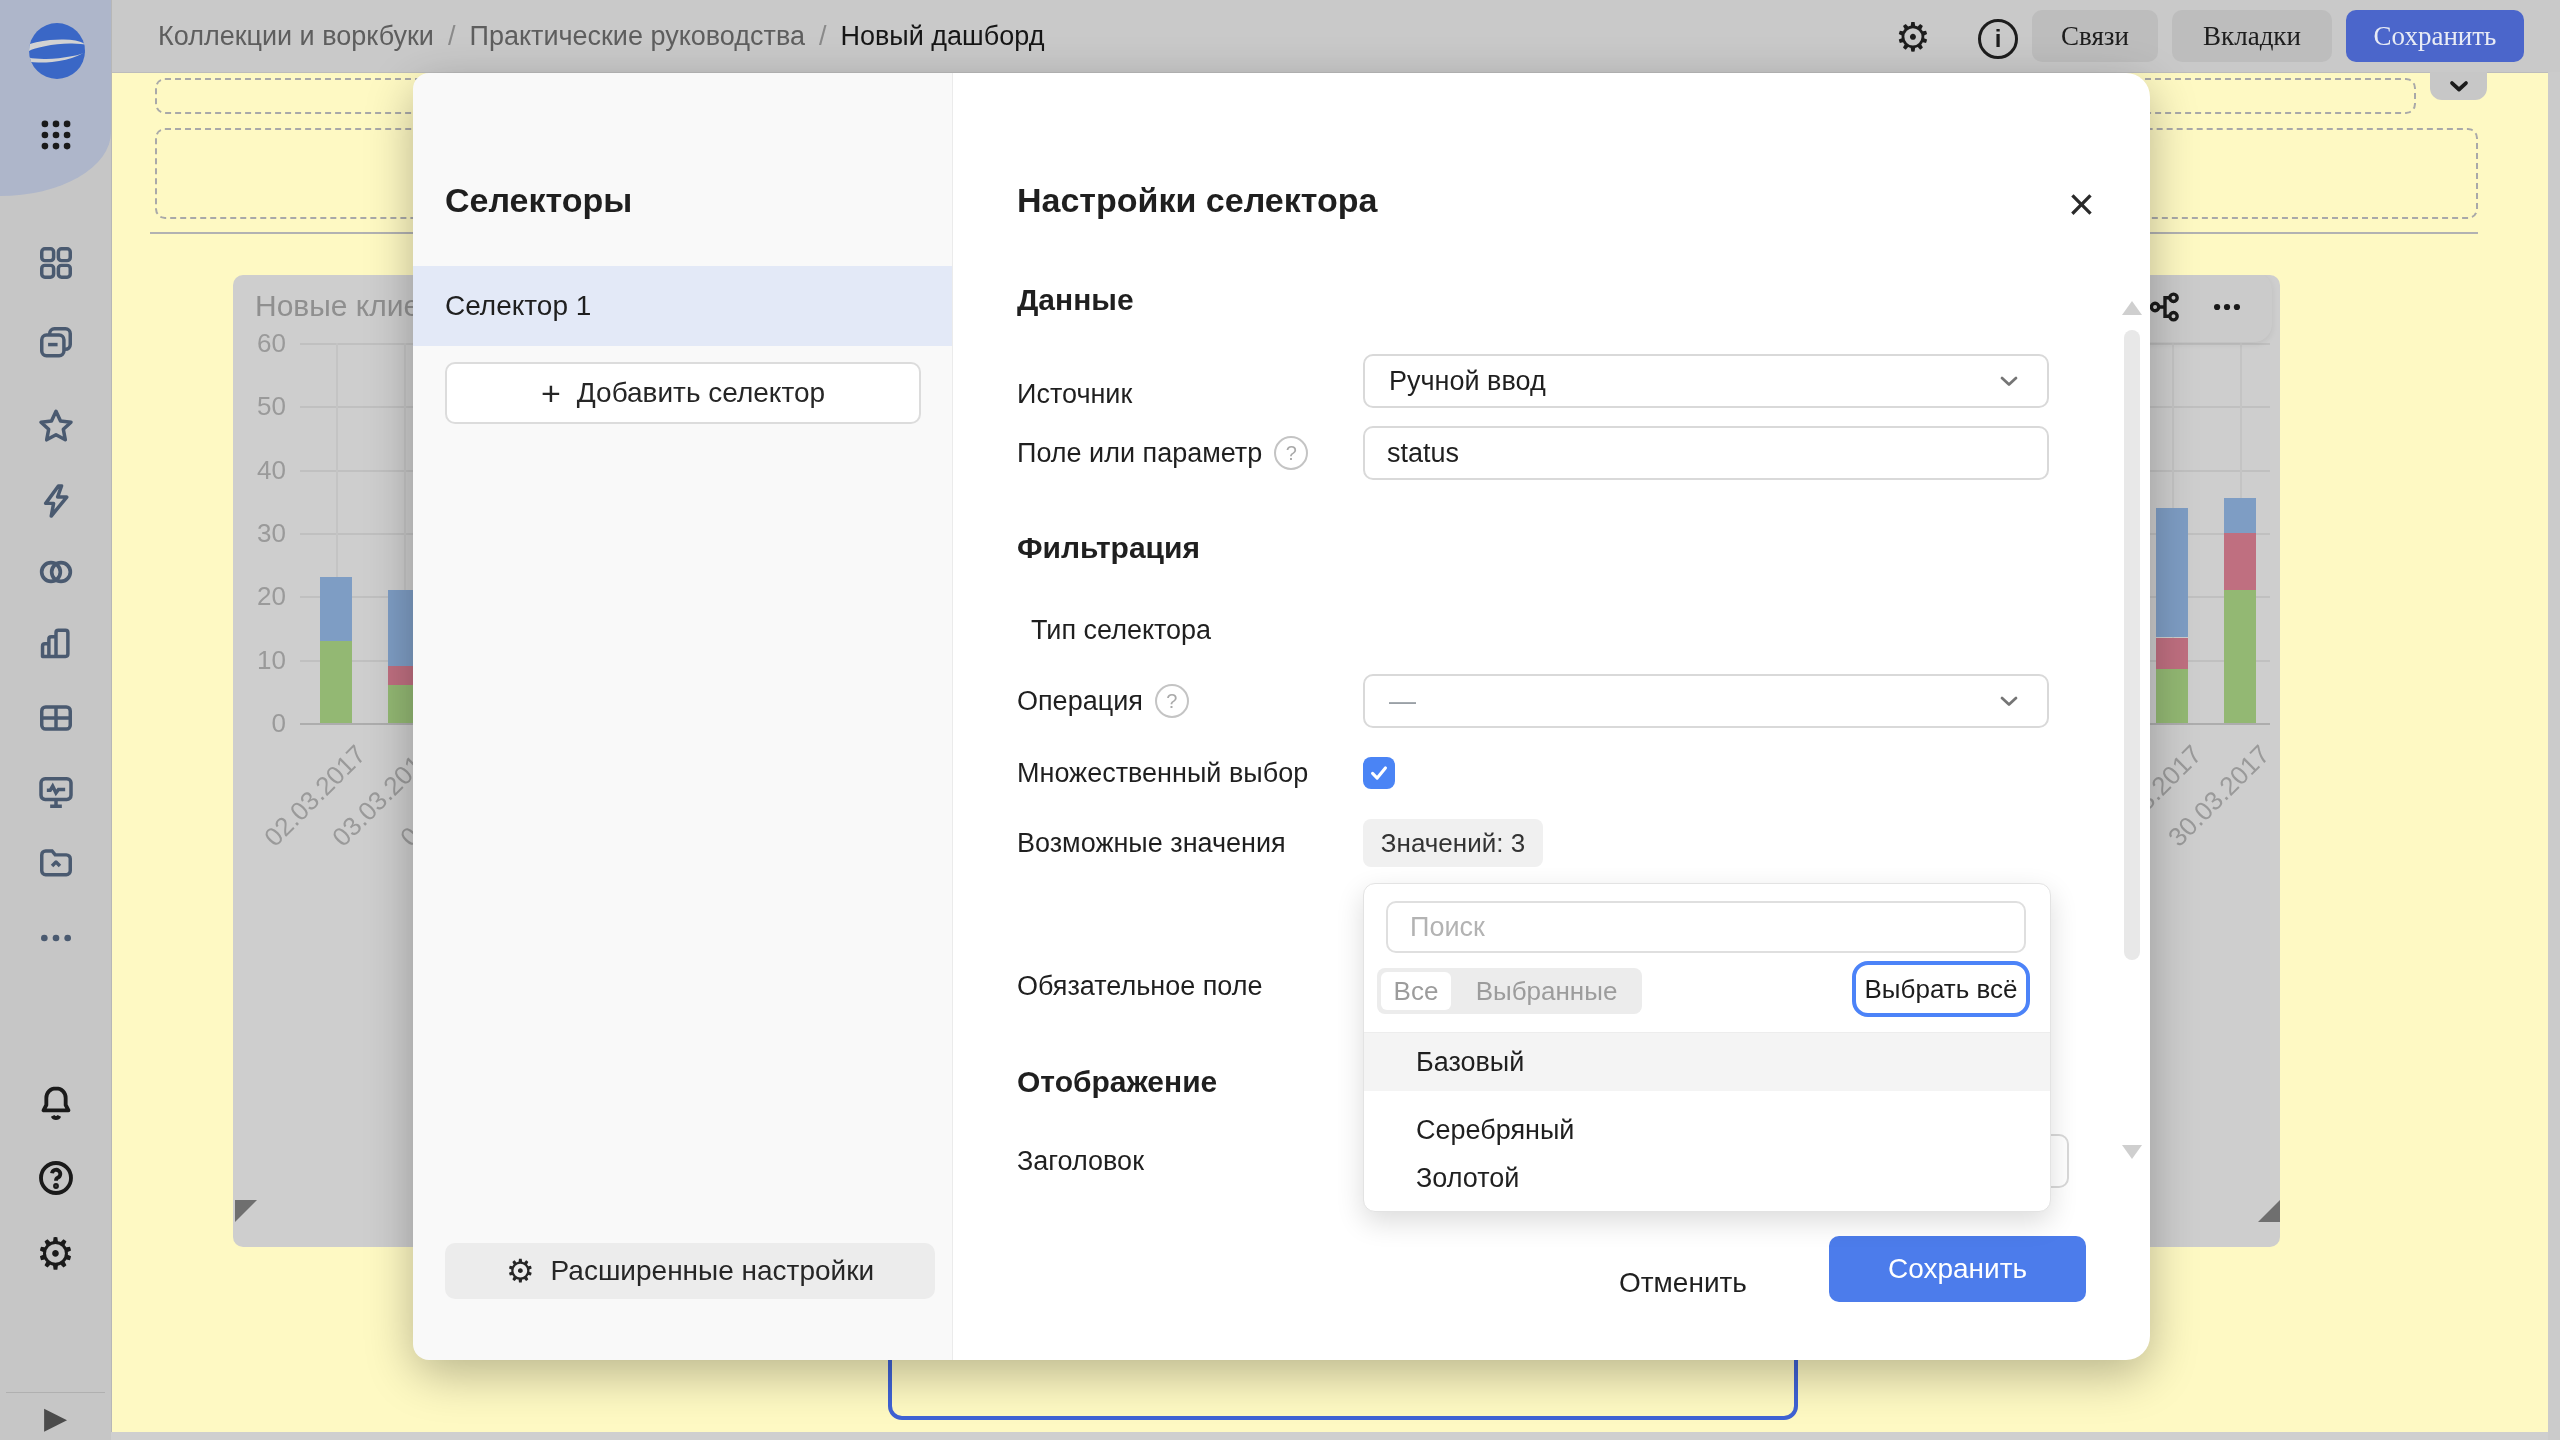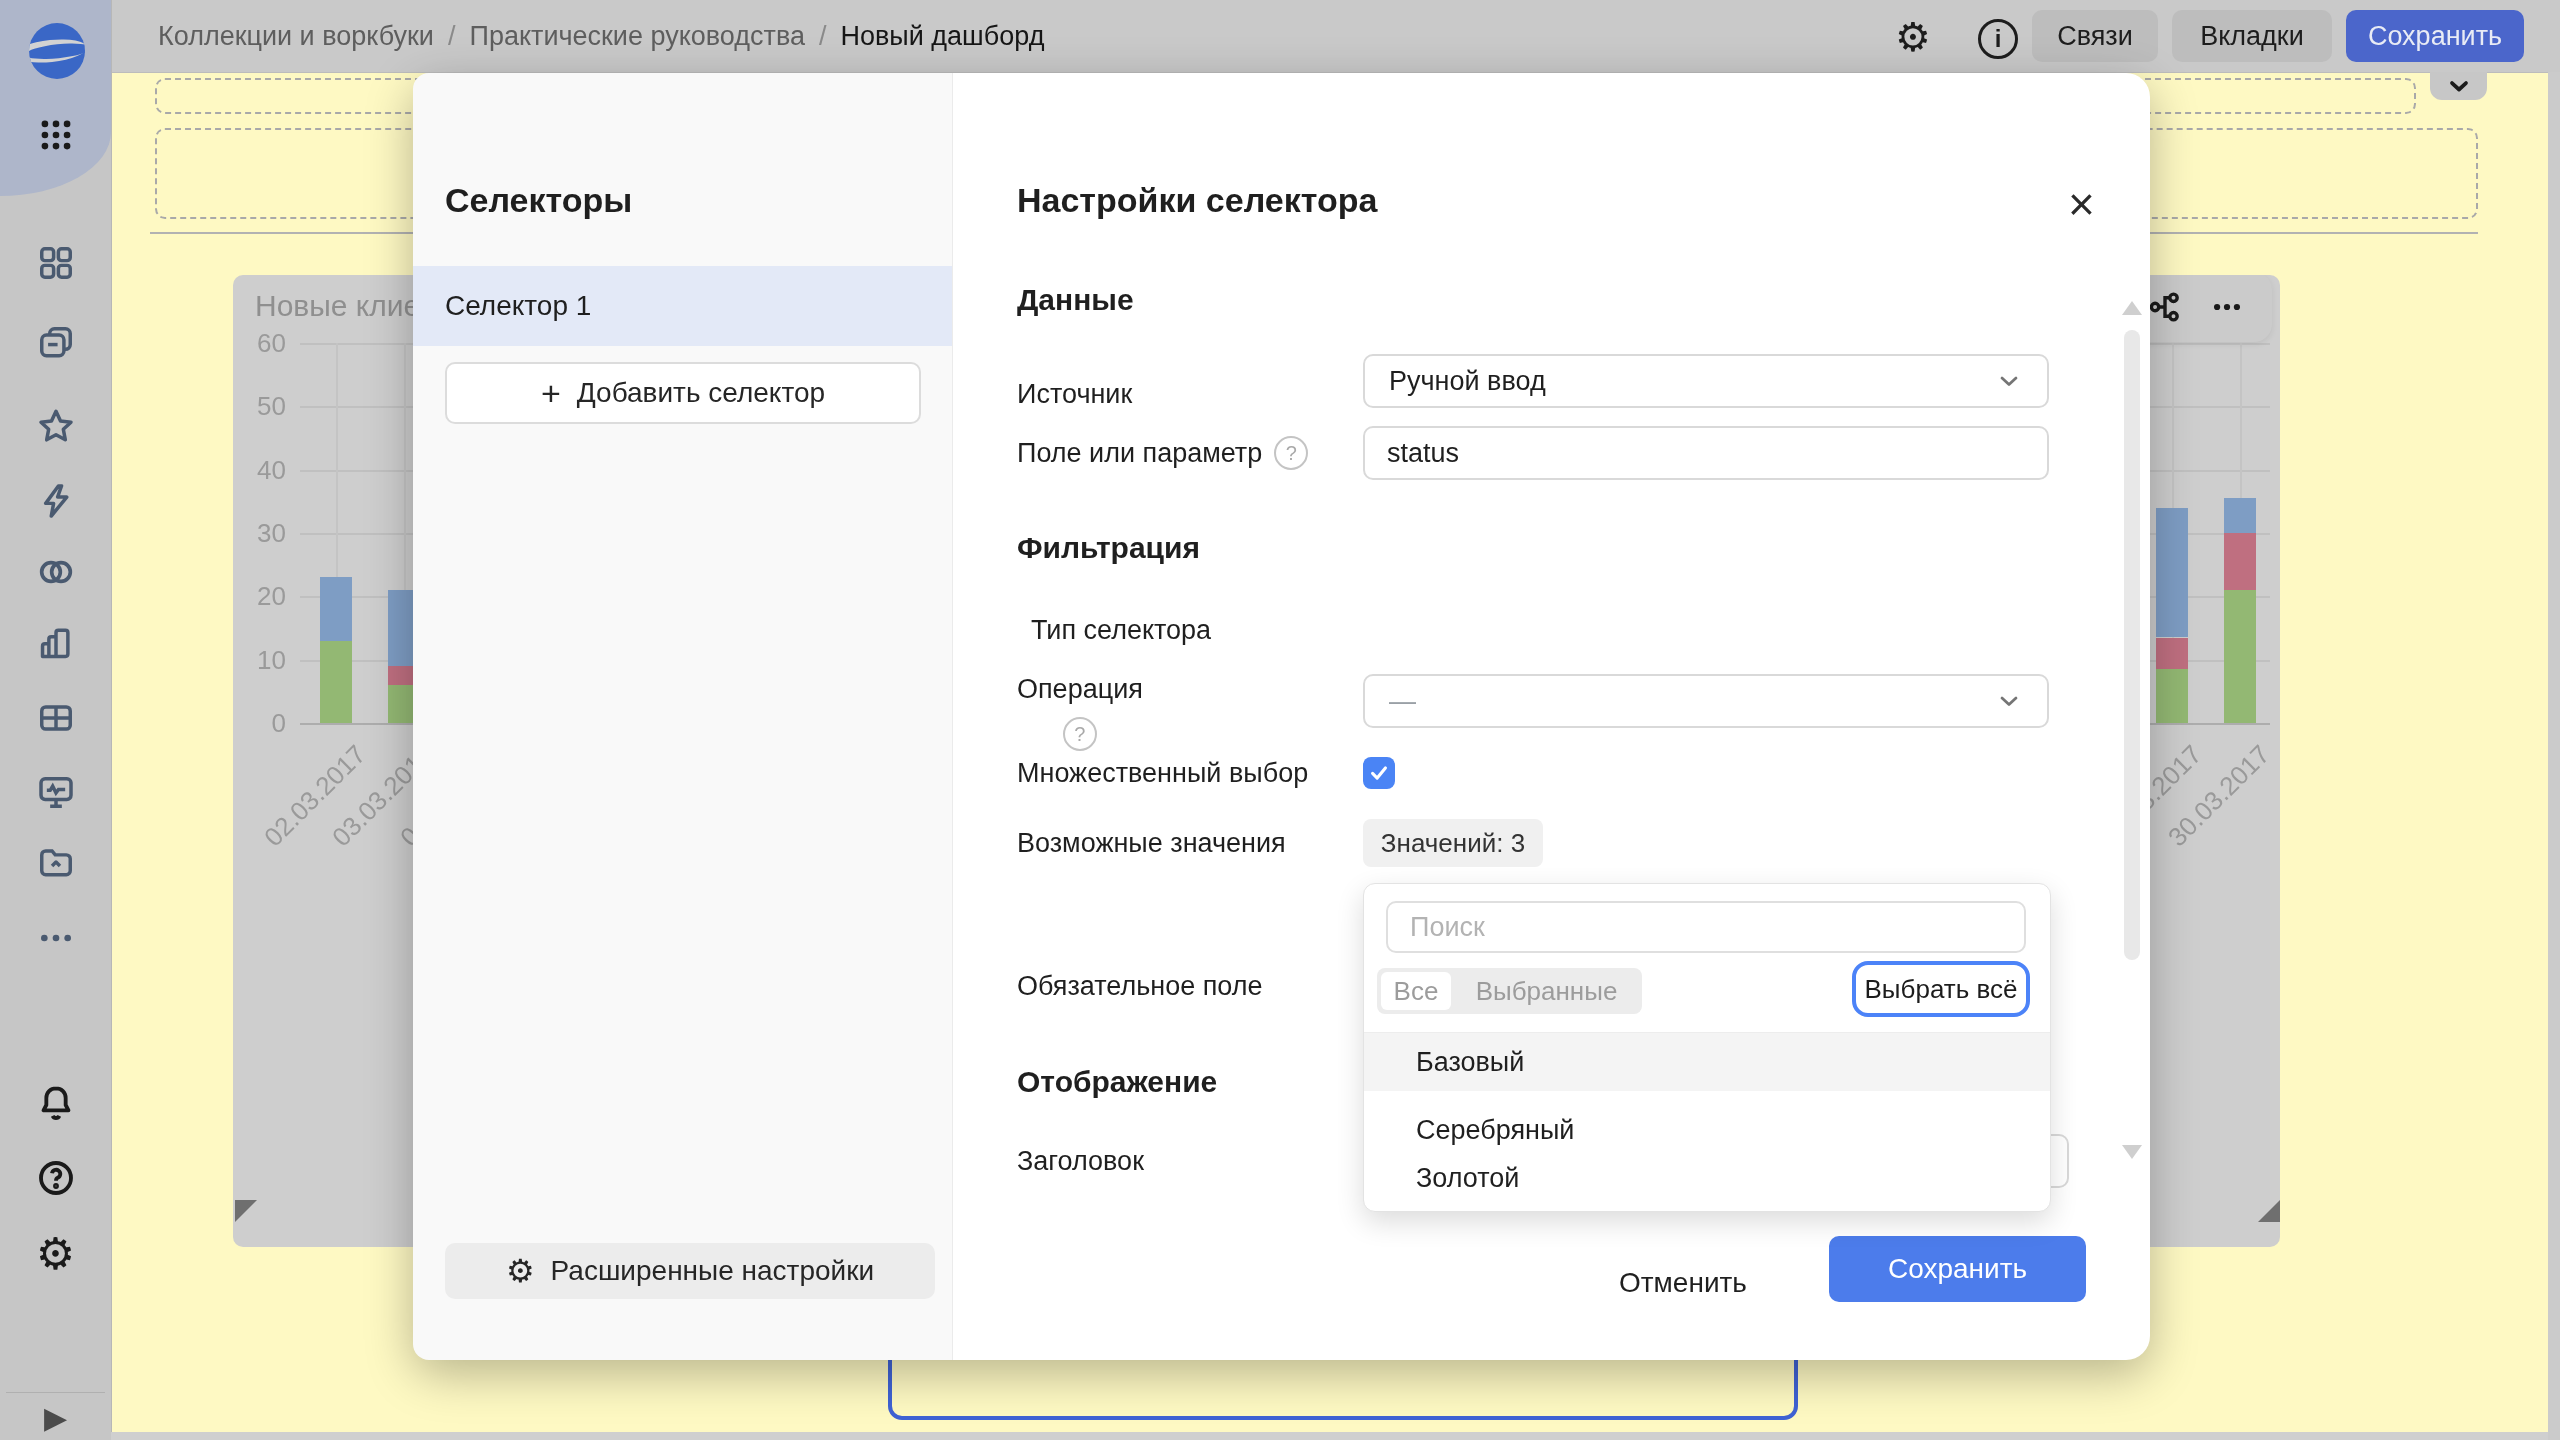--- a/index.html
+++ b/index.html
@@ -7,21 +7,21 @@
     background:#fef9c3;font-family:"Liberation Sans",sans-serif;
     -webkit-font-smoothing:antialiased;}
   .abs{position:absolute;}
 
   
   .topbar{left:111px;top:0;width:2449px;height:72px;background:#c9c9c9;border-bottom:1px solid #bcbcbc;}
   .crumbs{left:158px;top:0;height:72px;display:flex;align-items:center;gap:14px;font-size:27px;color:#5e5e5e;}
   .crumbs .sep{color:#8a8a8a;}
   .crumbs .cur{color:#161616;}
   .hbtn{top:10px;height:52px;border-radius:10px;background:#bdbdbd;color:#1d1d1d;font-size:27px;
-    display:flex;align-items:center;justify-content:center;}
+    display:flex;align-items:center;justify-content:center;font-family:Liberation Serif, serif;}
   .hbtn.primary{background:#4b66cb;color:#e8ebf5;}
   .gear-glyph{font-size:40px;color:#1d1d1d;line-height:1;}
   .info-circ{width:34px;height:34px;border:3px solid #1d1d1d;border-radius:50%;display:flex;align-items:center;justify-content:center;
     font-size:24px;font-weight:bold;color:#1d1d1d;}
 
   .sidebar{left:0;top:0;width:111px;height:1440px;background:#c6c6c6;border-right:1px solid #b7b7b7;}
   .blob{left:0;top:0;width:111px;height:196px;background:#aeb6ca;border-radius:0 0 100% 0/0 0 64px 0;}
   .logo{left:29px;top:23px;width:56px;height:56px;border-radius:50%;background:#3a67c6;overflow:hidden;}
   .logo .lens{position:absolute;left:-14px;top:17px;width:72px;height:22px;background:#d2d2d2;border-radius:50%;transform:rotate(-6deg);}
   .logo .lens::after{content:"";position:absolute;left:10px;top:5px;width:66px;height:14px;background:#3a67c6;border-radius:50%;}
@@ -319,21 +319,21 @@
       <span class="qmark">?</span>
     </div>
     <input class="abs tinput" style="left: 950px; top: 353px; width: 686px; height: 54px;" value="status">
 
     <div class="abs sect" style="left:604px;top:458px;">Фильтрация</div>
 
     <div class="abs flabel" style="left:604px;top:530px;height:54px;margin-left:14px;">
       <span>Тип селектора</span>
     </div>
 
-    <div class="abs flabel" style="left:604px;top:601px;height:54px;flex-direction:column;">
+    <div class="abs flabel" style="left:604px;top:601px;height:54px;">
       <span>Операция</span>
       <span class="qmark">?</span>
     </div>
     <div class="abs select" style="left:950px;top:601px;width:686px;height:54px;box-sizing:border-box;">
       <span class="placeholder">—</span>
       <span class="chev">
           <svg width="28" height="28" viewBox="0 0 24 24" fill="none" stroke="currentColor" stroke-width="2.4">
             <path d="M6 9.5 L12 15 L18 9.5" stroke-linecap="round" stroke-linejoin="round"></path>
           </svg>
         </span>

